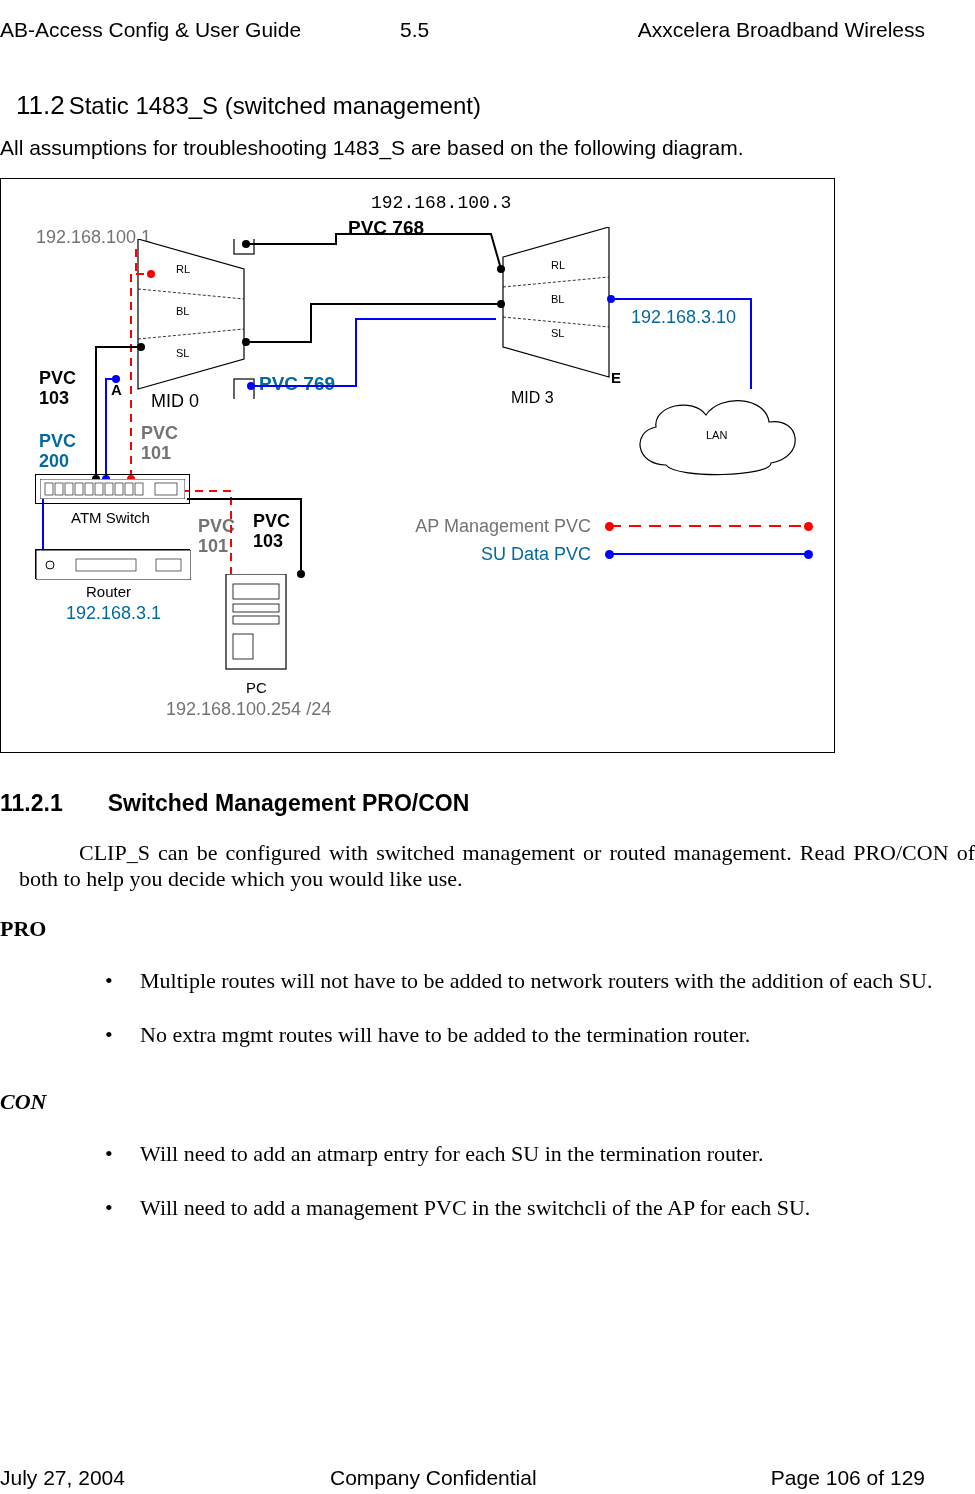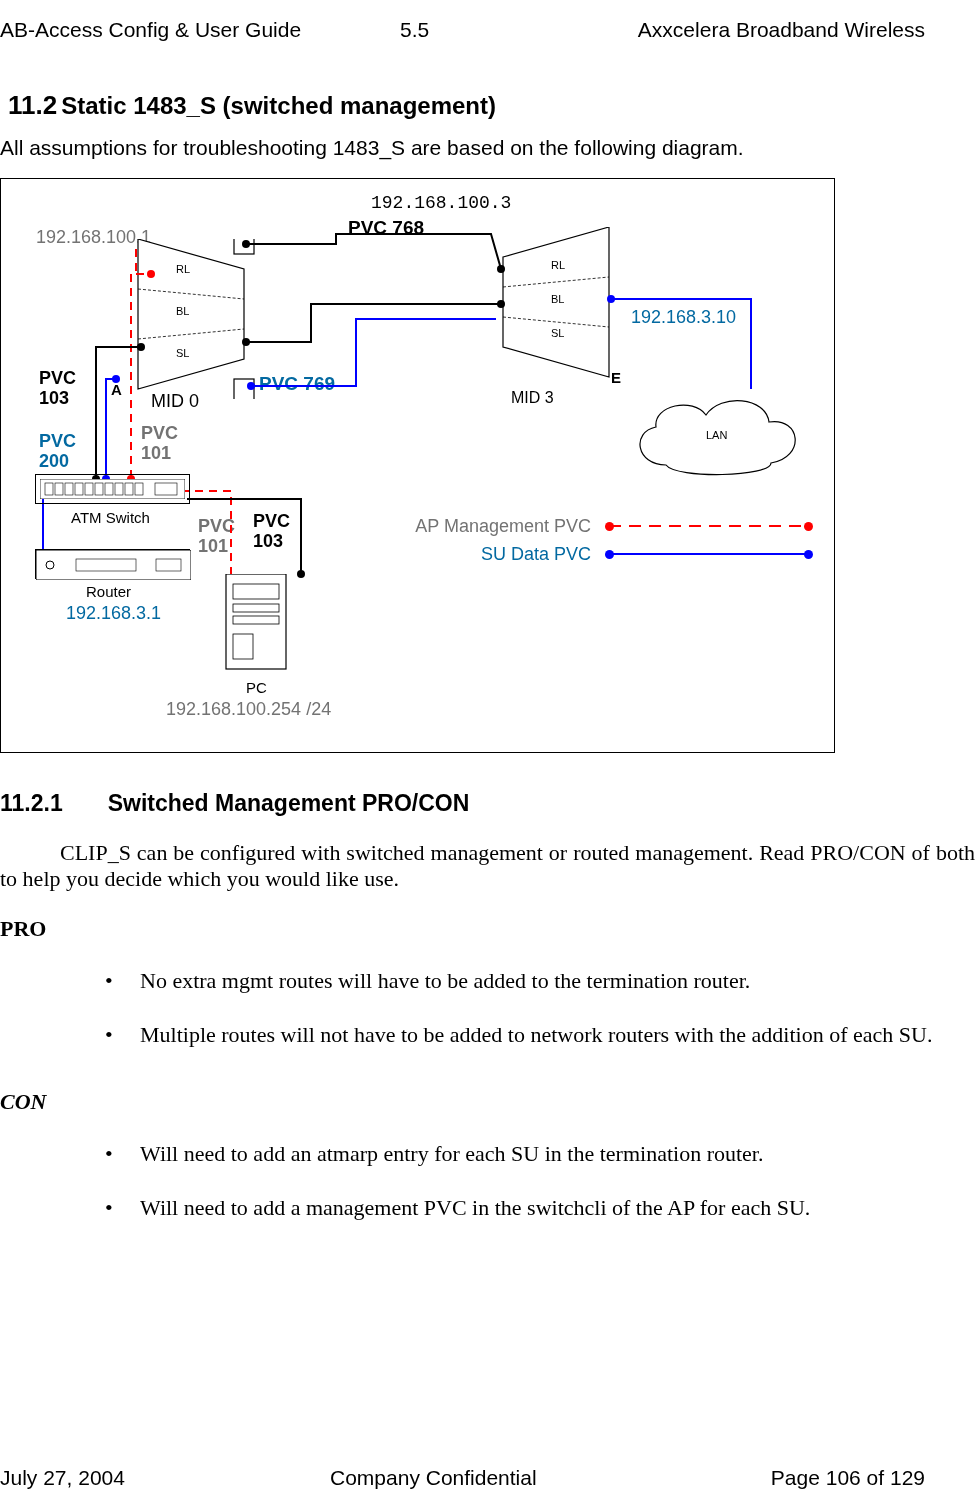--- a/index.html
+++ b/index.html
@@ -29,23 +29,23 @@
     left: 0;
     width: 100%;
     font-size: 21px;
   }
   .footer .left { position: absolute; left: 0; }
   .footer .center { position: absolute; left: 330px; }
   .footer .right { position: absolute; right: 50px; }
   .h2 {
     position: absolute;
     top: 90px;
-    left: 8px;
+    left: 16px;
     font-size: 24px;
-    font-weight: bold;
+    font-weight: normal;
   }
   .h2 .num { font-size: 26px; margin-right: 4px; }
   .intro {
     position: absolute;
     top: 136px;
     left: 0;
     font-size: 21px;
   }
   .diagram-frame {
     position: absolute;
@@ -118,21 +118,21 @@
   .h3 .num { margin-right: 45px; }
   .body-text {
     position: absolute;
     top: 840px;
     left: 0;
     width: 975px;
     font-family: "Times New Roman", Times, serif;
     font-size: 22px;
   }
   .body-text p { margin: 0 0 24px 0; text-align: justify; }
-  .body-text .indent { text-indent: 60px; }
+  .body-text .indent { text-indent: 60px; margin-left: 19px; }
   .pc-label { font-weight: bold; margin-left: 60px; margin-top: 8px; margin-bottom: 12px; }
   ul.bul { list-style: none; padding-left: 0; margin: 0 0 22px 0; }
   ul.bul li { position: relative; padding-left: 140px; margin: 0 0 24px 0; line-height: 1.35; }
   ul.bul li::before { content: "•"; position: absolute; left: 105px; font-size: 22px; }
 </style>
 </head>
 <body>
 
 <div class="header">
   <span class="left">AB-Access Config &amp; User Guide</span>
@@ -311,22 +311,22 @@
 </div>
 
 <div class="h3">
   <span class="num">11.2.1</span><span>Switched Management PRO/CON</span>
 </div>
 
 <div class="body-text">
   <p class="indent">CLIP_S can be configured with switched management or routed management. Read PRO/CON of both to help you decide which you would like use.</p>
   <p class="pc-label">PRO</p>
   <ul class="bul">
+    <li>Multiple routes will not have to be added to network routers with the addition of each SU.</li>
     <li>No extra mgmt routes will have to be added to the termination router.</li>
-    <li>Multiple routes will not have to be added to network routers with the addition of each SU.</li>
   </ul>
   <p class="pc-label" style="margin-top:40px;font-style:italic;">CON</p>
   <ul class="bul">
     <li>Will need to add an atmarp entry for each SU in the termination router.</li>
     <li>Will need to add a management PVC in the switchcli of the AP for each SU.</li>
   </ul>
 </div>
 
 <div class="footer">
   <span class="left">July 27, 2004</span>

